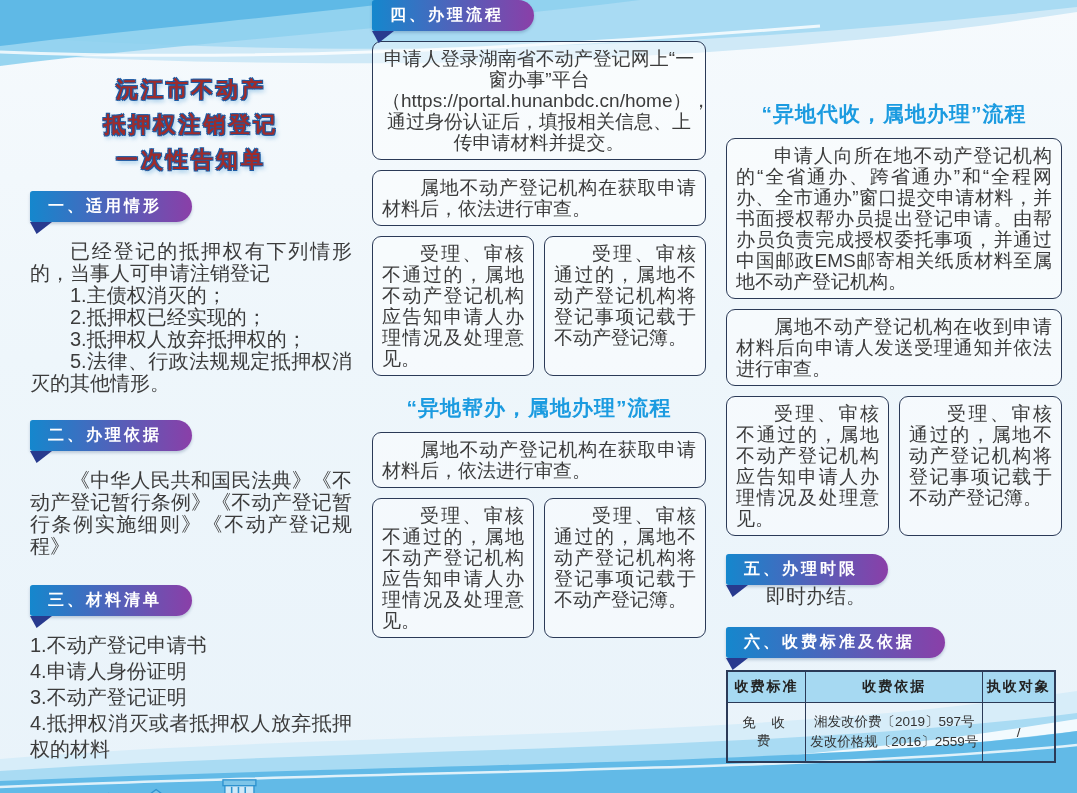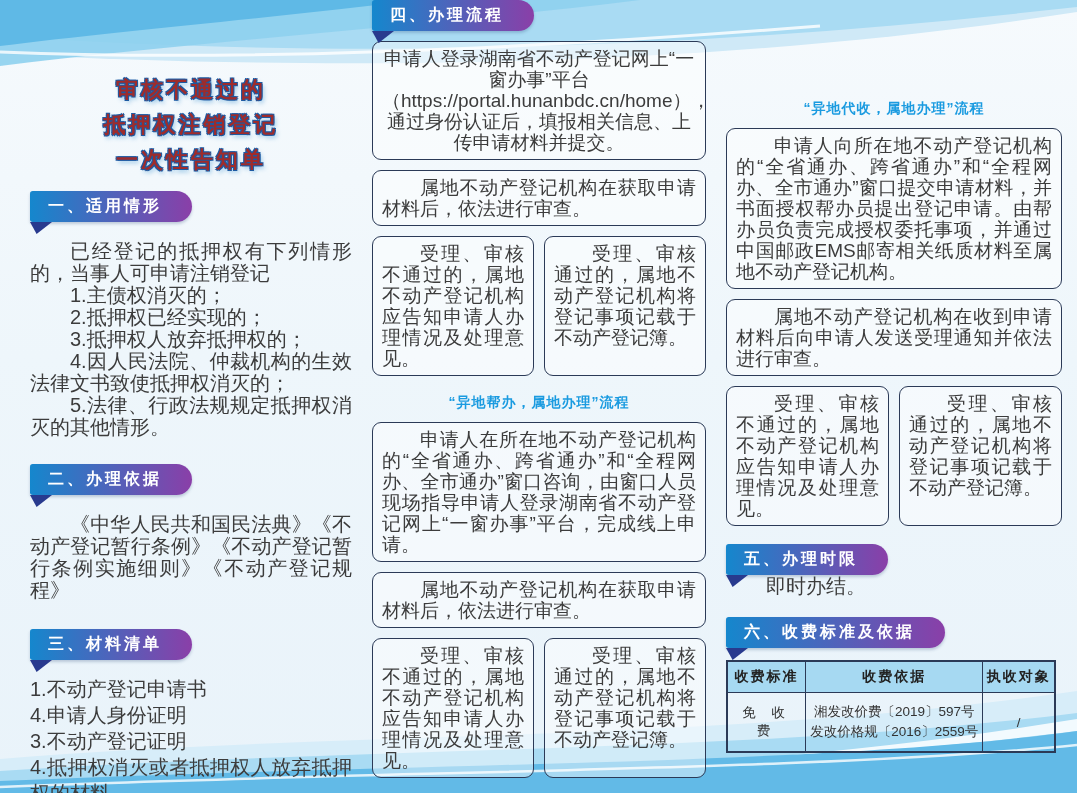--- a/index.html
+++ b/index.html
@@ -45,21 +45,21 @@
   }
   .para{margin:0;font-size:20px;line-height:22px;text-align:justify;}
   .indent{text-indent:2em;}
   .sec-body{margin-top:18px;}
   .mat-list .para{line-height:26px;}
   .mat-list{margin-top:16px;}
 
   
   .flow-title{
     margin:18px 0 10px 0;text-align:center;
-    font-size:14px;font-weight:bold;letter-spacing:1px;
+    font-size:21px;font-weight:bold;letter-spacing:1px;
     color:var(--accent-blue,#1b9be0);
   }
   .fbox{
     border:1.5px solid var(--box-border,#2b3a57);border-radius:9px;
     background:rgba(255,255,255,.45);
     padding:6px 9px;margin-top:10px;
     font-size:19px;line-height:21px;text-align:justify;
   }
   .fbox.center{text-align:center;text-indent:0;}
   .fbox.indent{text-indent:2em;}
@@ -112,34 +112,33 @@
     <path d="M1077,30 C880,62 700,76 540,82 C760,74 950,58 1077,42 Z" fill="#ffffff" opacity="0.85"></path>
     <path d="M0,104 V92 C420,74 830,76 1077,42 V104 Z" fill="#62bae7"></path>
     <path d="M0,98 C380,82 820,82 1077,56" stroke="#ffffff" stroke-width="2.5" fill="none" opacity="0.8"></path>
   </svg>
 
   <div class="cols">
 
     <div class="col col-left">
 
       <div class="doc-title">
-        <div>审核不通过的</div>
+        <div>沅江市不动产</div>
         <div>抵押权注销登记</div>
         <div>一次性告知单</div>
       </div>
 
       <div class="pill">
         <span>一、适用情形</span>
       </div>
       <div class="sec-body">
         <p class="para indent">已经登记的抵押权有下列情形的，当事人可申请注销登记</p>
         <p class="para indent">1.主债权消灭的；</p>
         <p class="para indent">2.抵押权已经实现的；</p>
         <p class="para indent">3.抵押权人放弃抵押权的；</p>
-        <p class="para indent">4.因人民法院、仲裁机构的生效法律文书致使抵押权消灭的；</p>
         <p class="para indent">5.法律、行政法规规定抵押权消灭的其他情形。</p>
       </div>
 
       <div class="pill" style="margin-top:26px;">
         <span>二、办理依据</span>
       </div>
       <div class="sec-body">
         <p class="para indent">《中华人民共和国民法典》《不动产登记暂行条例》《不动产登记暂行条例实施细则》《不动产登记规程》</p>
       </div>
 
@@ -217,21 +216,20 @@
       </div>
 
       <div class="fbox center">申请人登录湖南省不动产登记网上“一窗办事”平台（https://portal.hunanbdc.cn/home），通过身份认证后，填报相关信息、上传申请材料并提交。</div>
       <div class="fbox indent">属地不动产登记机构在获取申请材料后，依法进行审查。</div>
       <div class="split">
         <div class="fbox indent">受理、审核不通过的，属地不动产登记机构应告知申请人办理情况及处理意见。</div>
         <div class="fbox indent">受理、审核通过的，属地不动产登记机构将登记事项记载于不动产登记簿。</div>
       </div>
 
       <div class="flow-title">“异地帮办，属地办理”流程</div>
-      <div class="fbox indent">申请人在所在地不动产登记机构的“全省通办、跨省通办”和“全程网办、全市通办”窗口咨询，由窗口人员现场指导申请人登录湖南省不动产登记网上“一窗办事”平台，完成线上申请。</div>
       <div class="fbox indent">属地不动产登记机构在获取申请材料后，依法进行审查。</div>
       <div class="split">
         <div class="fbox indent">受理、审核不通过的，属地不动产登记机构应告知申请人办理情况及处理意见。</div>
         <div class="fbox indent">受理、审核通过的，属地不动产登记机构将登记事项记载于不动产登记簿。</div>
       </div>
     </div>
 
     <div class="col col-right">
 
       <div class="flow-title" style="margin-top:0;">“异地代收，属地办理”流程</div>

